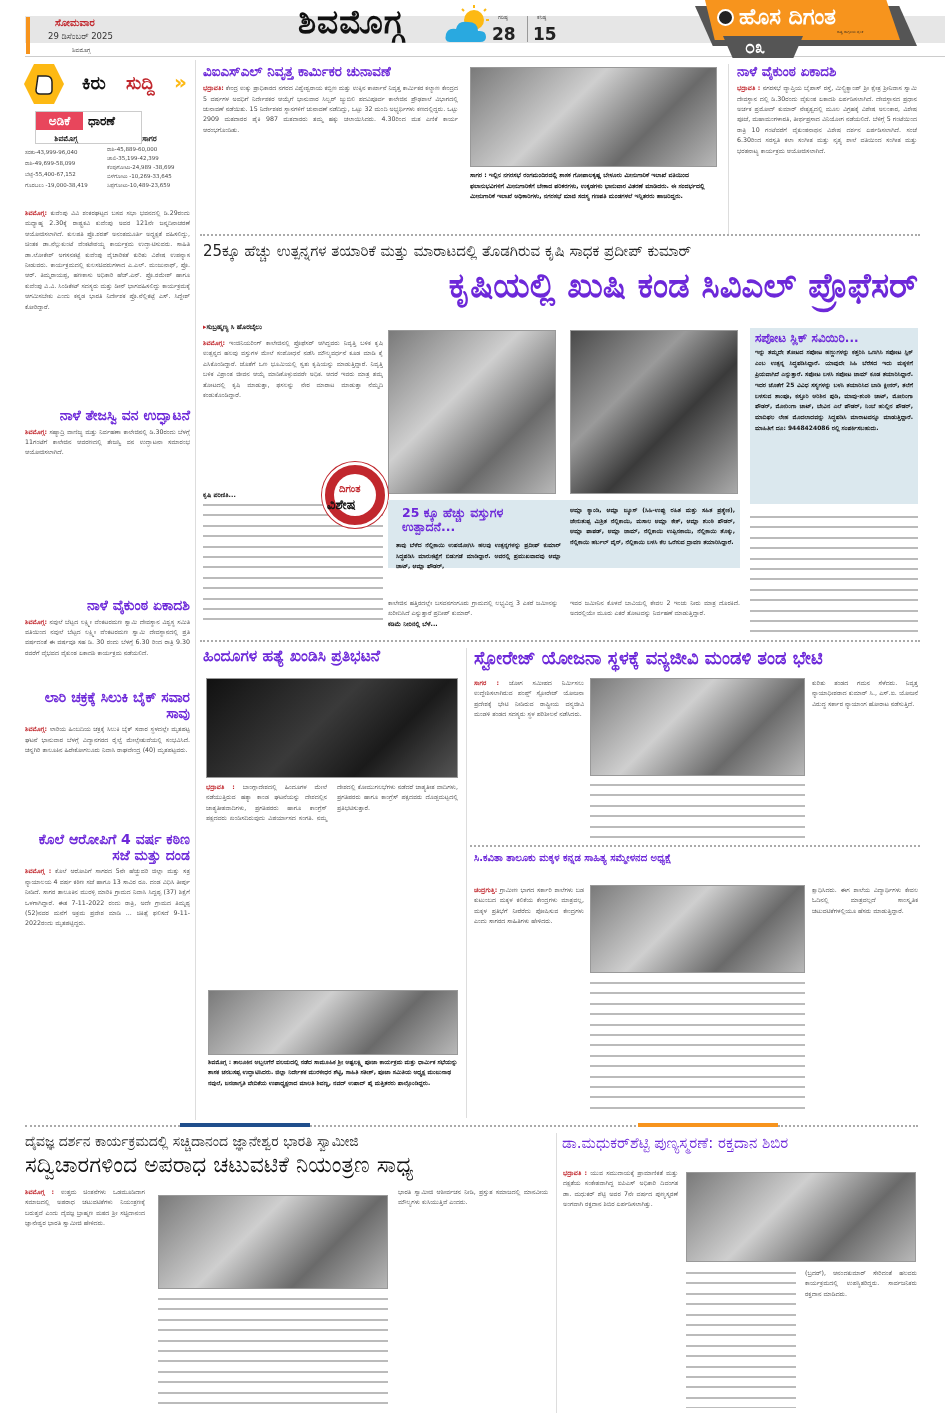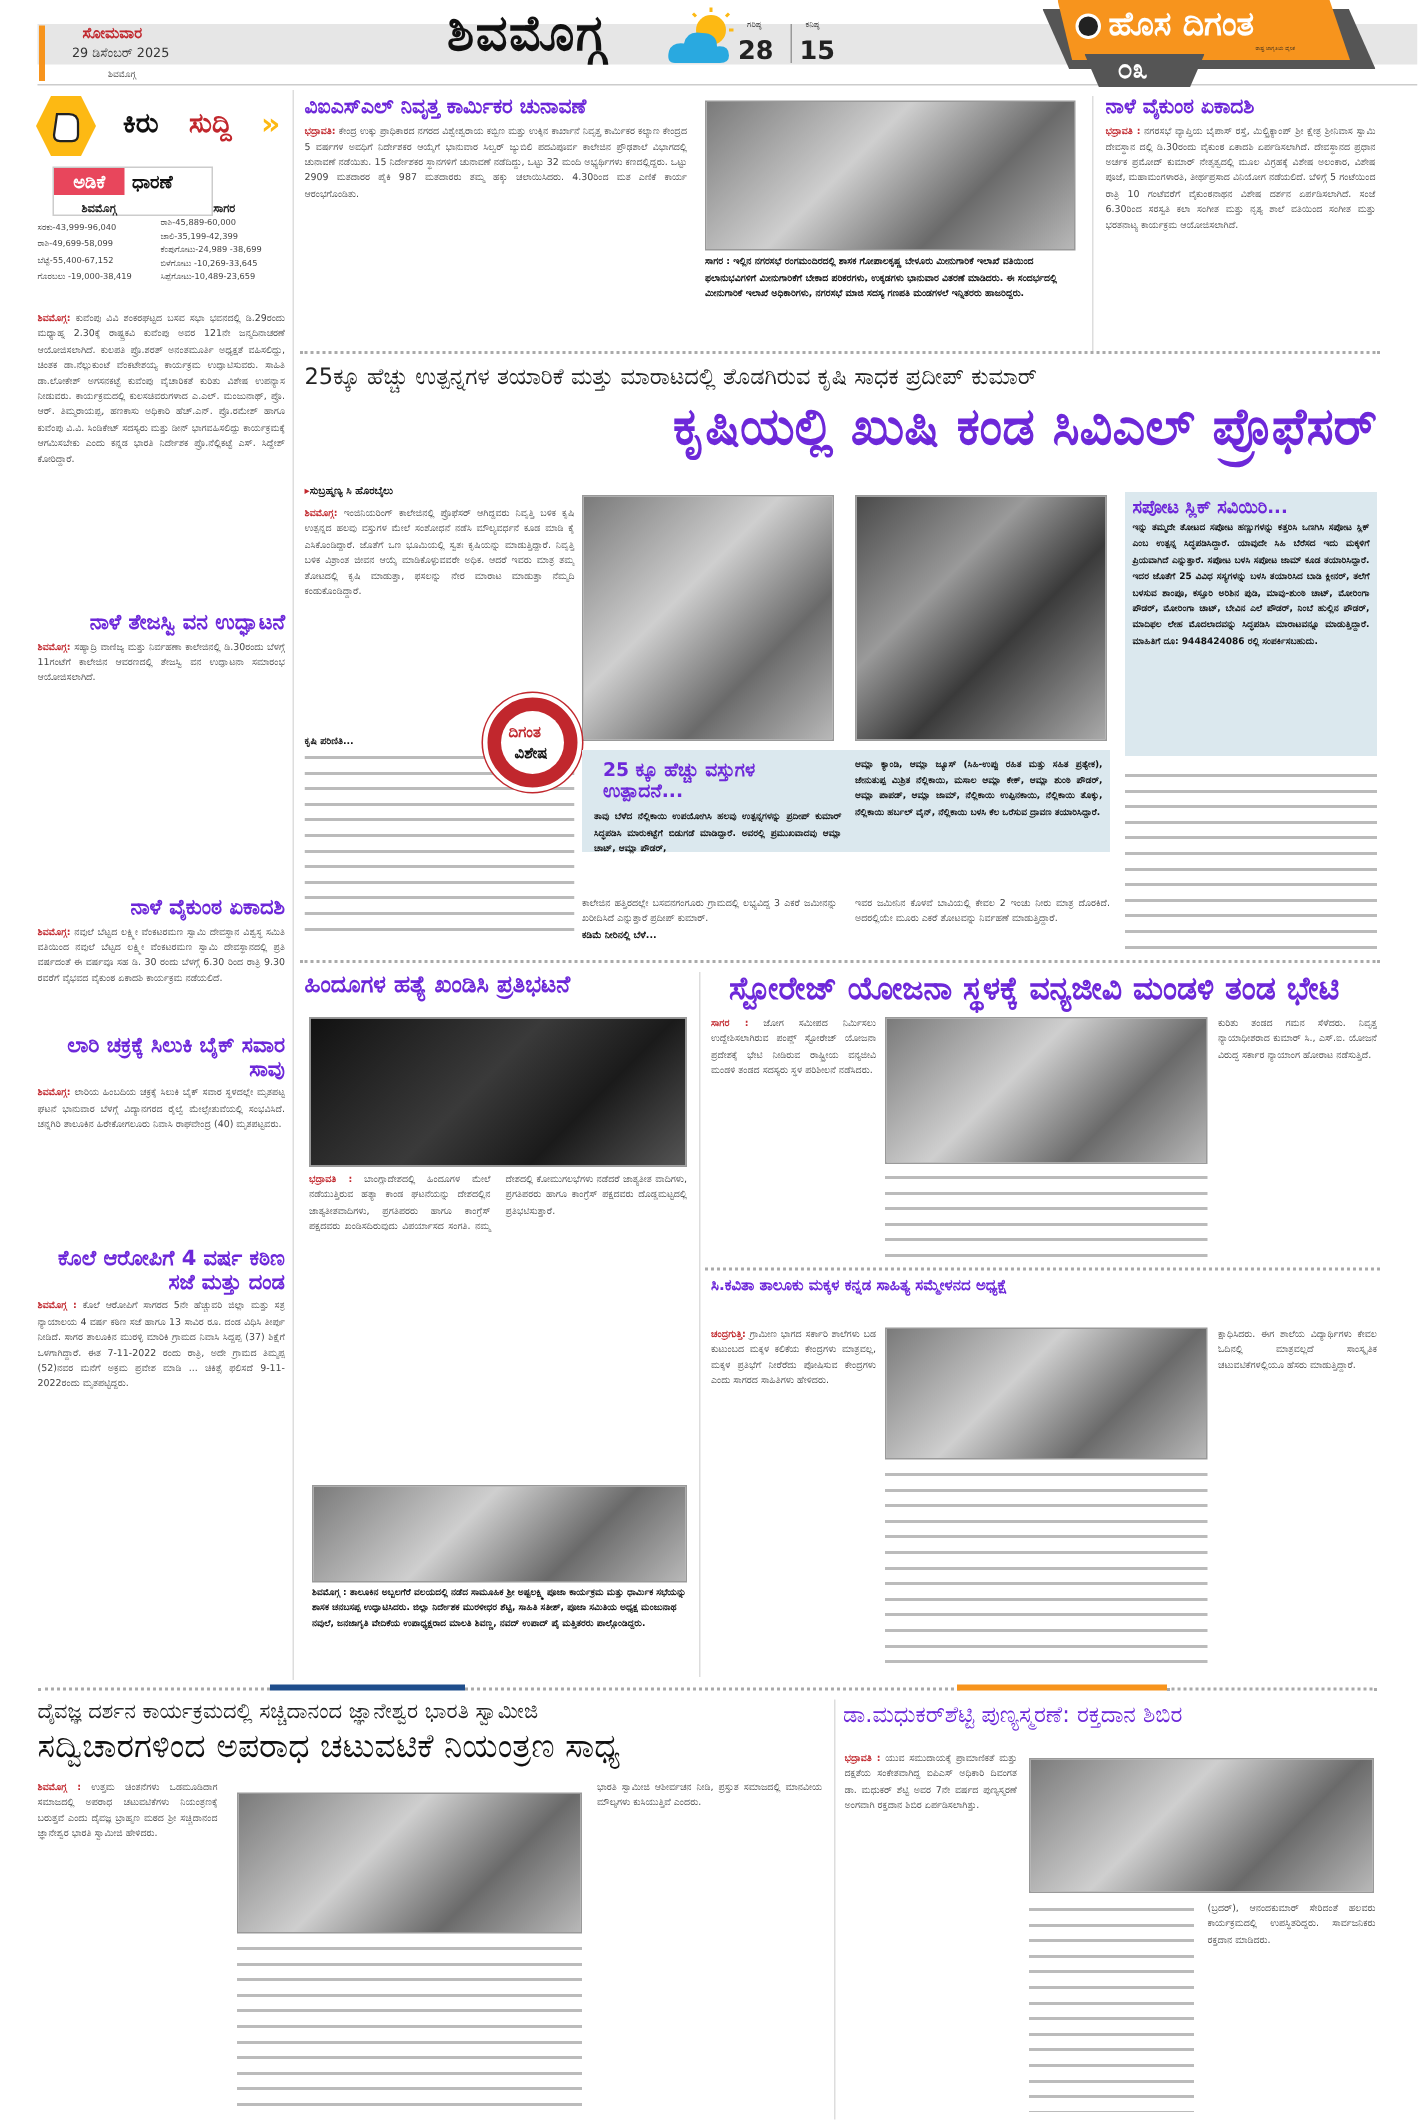--- a/index.html
+++ b/index.html
@@ -133,21 +133,21 @@
 <div class="abs body" style="left:203px;top:338px;width:180px;height:150px;overflow:hidden;"><b>ಶಿವಮೊಗ್ಗ:</b> <span>ಇಂಜಿನಿಯರಿಂಗ್ ಕಾಲೇಜಿನಲ್ಲಿ ಪ್ರೊಫೆಸರ್ ಆಗಿದ್ದವರು ನಿವೃತ್ತಿ ಬಳಿಕ ಕೃಷಿ ಉತ್ಪನ್ನದ ಹಲವು ವಸ್ತುಗಳ ಮೇಲೆ ಸಂಶೋಧನೆ ನಡೆಸಿ ಮೌಲ್ಯವರ್ಧನೆ ಕೂಡ ಮಾಡಿ ಕೈ ಎಸಿಕೊಂಡಿದ್ದಾರೆ. ಜೊತೆಗೆ ಒಣ ಭೂಮಿಯಲ್ಲಿ ಸ್ವತಃ ಕೃಷಿಯನ್ನು ಮಾಡುತ್ತಿದ್ದಾರೆ. ನಿವೃತ್ತಿ ಬಳಿಕ ವಿಶ್ರಾಂತ ಜೀವನ ಆಯ್ಕೆ ಮಾಡಿಕೊಳ್ಳುವವರೇ ಅಧಿಕ. ಆದರೆ ಇವರು ಮಾತ್ರ ತಮ್ಮ ತೋಟದಲ್ಲಿ ಕೃಷಿ ಮಾಡುತ್ತಾ, ಫಸಲನ್ನು ನೇರ ಮಾರಾಟ ಮಾಡುತ್ತಾ ನೆಮ್ಮದಿ ಕಂಡುಕೊಂಡಿದ್ದಾರೆ.</span></div>
 <div class="abs body" style="left:203px;top:490px;width:180px;height:145px;overflow:hidden;">
   <div class="dl">ಕೃಷಿ ಪರಿಣಿತಿ...</div>
   <div class="txt-lines" style="height:125px;"></div>
 </div>
 <div class="abs photo" style="left:388px;top:330px;width:168px;height:164px;"></div>
 <div class="abs photo green" style="left:570px;top:330px;width:168px;height:164px;"></div>
 <div class="abs" style="left:322px;top:462px;width:66px;height:66px;border-radius:50%;background:#c1272d;border:3px solid #fff;box-shadow:0 0 0 1px #c1272d;">
   <div class="abs" style="left:9px;top:9px;width:42px;height:42px;border-radius:50%;background:#fff;"></div>
   <span class="abs" style="left:14px;top:18px;font-size:10px;font-weight:bold;color:#c1272d;">ದಿಗಂತ</span>
-  <span class="abs" style="left:18px;top:32px;font-size:10px;font-weight:bold;color:#111;">ವಿಶೇಷ</span>
+  <span class="abs" style="left:2px;top:32px;font-size:13px;font-weight:bold;color:#111;">ವಿಶೇಷ</span>
 </div>
 <div class="abs box-blue" style="left:750px;top:328px;width:168px;height:176px;padding:4px 5px;">
   <div class="hl" style="font-size:12px;">ಸಪೋಟ ಸ್ಲಿಕ್ ಸವಿಯಿರಿ...</div>
   <div class="body" style="color:#111;font-weight:bold;font-size:6px;line-height:10.8px;margin-top:2px;"><span>ಇನ್ನು ತಮ್ಮದೇ ತೋಟದ ಸಪೋಟ ಹಣ್ಣುಗಳನ್ನು ಕತ್ತರಿಸಿ ಒಣಗಿಸಿ ಸಪೋಟ ಸ್ಲಿಕ್ ಎಂಬ ಉತ್ಪನ್ನ ಸಿದ್ಧಪಡಿಸಿದ್ದಾರೆ. ಯಾವುದೇ ಸಿಹಿ ಬೆರೆಸದ ಇದು ಮಕ್ಕಳಿಗೆ ಪ್ರಿಯವಾಗಿದೆ ಎನ್ನುತ್ತಾರೆ. ಸಪೋಟ ಬಳಸಿ ಸಪೋಟ ಜಾಮ್ ಕೂಡ ತಯಾರಿಸಿದ್ದಾರೆ. ಇದರ ಜೊತೆಗೆ 25 ವಿವಿಧ ಸಸ್ಯಗಳನ್ನು ಬಳಸಿ ತಯಾರಿಸಿದ ಬಾಡಿ ಕ್ಲೀನರ್, ತಲೆಗೆ ಬಳಸುವ ಶಾಂಪೂ, ಕಸ್ತೂರಿ ಅರಿಶಿನ ಪುಡಿ, ಮಾವು-ಶುಂಠಿ ಚಾಟ್, ಮೋರಿಂಗಾ ಪೌಡರ್, ಮೋರಿಂಗಾ ಚಾಟ್, ಬೇವಿನ ಎಲೆ ಪೌಡರ್, ನಿಂಬೆ ಹುಲ್ಲಿನ ಪೌಡರ್, ಮಾದಿಫಲ ಲೇಹ ಮೊದಲಾದವನ್ನು ಸಿದ್ಧಪಡಿಸಿ ಮಾರಾಟವನ್ನೂ ಮಾಡುತ್ತಿದ್ದಾರೆ. ಮಾಹಿತಿಗೆ ದೂ:</span> <span>9448424086</span> <span>ರಲ್ಲಿ ಸಂಪರ್ಕಿಸಬಹುದು.</span></div>
 </div>
 <div class="abs box-blue" style="left:388px;top:500px;width:352px;height:68px;">
   <div class="abs hl" style="left:14px;top:6px;width:150px;font-size:12.5px;">25 ಕ್ಕೂ ಹೆಚ್ಚು ವಸ್ತುಗಳ ಉತ್ಪಾದನೆ...</div>
   <div class="abs body" style="left:8px;top:40px;width:165px;color:#111;font-weight:bold;font-size:6px;line-height:10.6px;">ತಾವು ಬೆಳೆದ ನೆಲ್ಲಿಕಾಯಿ ಉಪಯೋಗಿಸಿ ಹಲವು ಉತ್ಪನ್ನಗಳನ್ನು ಪ್ರದೀಪ್ ಕುಮಾರ್ ಸಿದ್ಧಪಡಿಸಿ ಮಾರುಕಟ್ಟೆಗೆ ಬಿಡುಗಡೆ ಮಾಡಿದ್ದಾರೆ. ಅವರಲ್ಲಿ ಪ್ರಮುಖವಾದವು ಆಮ್ಲಾ ಚಾಟ್, ಆಮ್ಲಾ ಪೌಡರ್,</div>
   <div class="abs body" style="left:182px;top:5px;width:165px;color:#111;font-weight:bold;font-size:6px;line-height:10.6px;">ಆಮ್ಲಾ ಕ್ಯಾಂಡಿ, ಆಮ್ಲಾ ಜ್ಯೂಸ್ (ಸಿಹಿ-ಉಪ್ಪು ರಹಿತ ಮತ್ತು ಸಹಿತ ಪ್ರತ್ಯೇಕ), ಜೇನುತುಪ್ಪ ಮಿಶ್ರಿತ ನೆಲ್ಲಿಕಾಯಿ, ಮಸಾಲ ಆಮ್ಲಾ ಕೇಕ್, ಆಮ್ಲಾ ಶುಂಠಿ ಪೌಡರ್, ಆಮ್ಲಾ ಪಾಪಡ್, ಆಮ್ಲಾ ಜಾಮ್, ನೆಲ್ಲಿಕಾಯಿ ಉಪ್ಪಿನಕಾಯಿ, ನೆಲ್ಲಿಕಾಯಿ ತೊಕ್ಕು, ನೆಲ್ಲಿಕಾಯಿ ಹರ್ಬಲ್ ವೈನ್, ನೆಲ್ಲಿಕಾಯಿ ಬಳಸಿ ಕೆಲ ಒರೆಸುವ ದ್ರಾವಣ ತಯಾರಿಸಿದ್ದಾರೆ.</div>
 </div>
@@ -159,21 +159,21 @@
 <div class="abs body txt-lines" style="left:750px;top:512px;width:168px;height:122px;"></div>
 <div class="abs dots" style="left:200px;top:640px;width:720px;"></div>
 
 <div class="abs hl" style="left:203px;top:648px;width:260px;font-size:15.5px;white-space:nowrap;">ಹಿಂದೂಗಳ ಹತ್ಯೆ ಖಂಡಿಸಿ ಪ್ರತಿಭಟನೆ</div>
 <div class="abs photo dark" style="left:206px;top:678px;width:252px;height:100px;"></div>
 <div class="abs body" style="left:206px;top:782px;width:252px;height:192px;overflow:hidden;column-count:2;column-gap:10px;"><b>ಭದ್ರಾವತಿ :</b> <span>ಬಾಂಗ್ಲಾದೇಶದಲ್ಲಿ ಹಿಂದೂಗಳ ಮೇಲೆ ನಡೆಯುತ್ತಿರುವ ಹತ್ಯಾ ಕಾಂಡ ಘಟನೆಯನ್ನು ದೇಶದಲ್ಲಿನ ಜಾತ್ಯತೀತವಾದಿಗಳು, ಪ್ರಗತಿಪರರು ಹಾಗೂ ಕಾಂಗ್ರೆಸ್ ಪಕ್ಷದವರು ಖಂಡಿಸದಿರುವುದು ವಿಪರ್ಯಾಸದ ಸಂಗತಿ. ನಮ್ಮ ದೇಶದಲ್ಲಿ ಕೋಮುಗಲಭೆಗಳು ನಡೆದರೆ ಜಾತ್ಯತೀತ ವಾದಿಗಳು, ಪ್ರಗತಿಪರರು ಹಾಗೂ ಕಾಂಗ್ರೆಸ್ ಪಕ್ಷದವರು ದೊಡ್ಡಮಟ್ಟದಲ್ಲಿ ಪ್ರತಿಭಟಿಸುತ್ತಾರೆ.</span></div>
 <div class="abs photo" style="left:208px;top:990px;width:250px;height:65px;"></div>
 <div class="abs cap" style="left:208px;top:1057px;width:252px;height:55px;overflow:hidden;font-size:6px;line-height:10.4px;">ಶಿವಮೊಗ್ಗ : ತಾಲೂಕಿನ ಅಬ್ಬಲಗೆರೆ ವಲಯದಲ್ಲಿ ನಡೆದ ಸಾಮೂಹಿಕ ಶ್ರೀ ಅಷ್ಟಲಕ್ಷ್ಮಿ ಪೂಜಾ ಕಾರ್ಯಕ್ರಮ ಮತ್ತು ಧಾರ್ಮಿಕ ಸಭೆಯನ್ನು ಶಾಸಕ ಚನಬಸಪ್ಪ ಉದ್ಘಾಟಿಸಿದರು. ಜಿಲ್ಲಾ ನಿರ್ದೇಶಕ ಮುರಳೀಧರ ಶೆಟ್ಟಿ, ಸಾಹಿತಿ ಸತೀಶ್, ಪೂಜಾ ಸಮಿತಿಯ ಅಧ್ಯಕ್ಷ ಮಂಜುನಾಥ ನವುಲೆ, ಜನಜಾಗೃತಿ ವೇದಿಕೆಯ ಉಪಾಧ್ಯಕ್ಷರಾದ ಮಾಲತಿ ಶಿವಣ್ಣ, ನವದ್ ಉಪಾದ್ ಪೈ ಮತ್ತಿತರರು ಪಾಲ್ಗೊಂಡಿದ್ದರು.</div>
 <div class="abs vline" style="left:466px;top:648px;height:470px;"></div>
 
-<div class="abs hl" style="left:486px;top:648px;width:445px;font-size:21px;white-space:nowrap;">ಸ್ಟೋರೇಜ್ ಯೋಜನಾ ಸ್ಥಳಕ್ಕೆ ವನ್ಯಜೀವಿ ಮಂಡಳಿ ತಂಡ ಭೇಟಿ</div>
+<div class="abs hl" style="left:474px;top:648px;width:445px;font-size:18px;white-space:nowrap;">ಸ್ಟೋರೇಜ್ ಯೋಜನಾ ಸ್ಥಳಕ್ಕೆ ವನ್ಯಜೀವಿ ಮಂಡಳಿ ತಂಡ ಭೇಟಿ</div>
 <div class="abs body" style="left:474px;top:678px;width:110px;height:162px;overflow:hidden;"><b>ಸಾಗರ :</b> <span>ಜೋಗ ಸಮೀಪದ ನಿರ್ಮಿಸಲು ಉದ್ದೇಶಿಸಲಾಗಿರುವ ಪಂಪ್ಡ್ ಸ್ಟೋರೇಜ್ ಯೋಜನಾ ಪ್ರದೇಶಕ್ಕೆ ಭೇಟಿ ನೀಡಿರುವ ರಾಷ್ಟ್ರೀಯ ವನ್ಯಜೀವಿ ಮಂಡಳಿ ತಂಡದ ಸದಸ್ಯರು ಸ್ಥಳ ಪರಿಶೀಲನೆ ನಡೆಸಿದರು.</span></div>
 <div class="abs photo" style="left:590px;top:678px;width:215px;height:98px;"></div>
 <div class="abs body txt-lines" style="left:590px;top:780px;width:215px;height:58px;"></div>
 <div class="abs body" style="left:812px;top:678px;width:106px;height:162px;overflow:hidden;">ಕುರಿತು ತಂಡದ ಗಮನ ಸೆಳೆದರು. ನಿವೃತ್ತ ನ್ಯಾಯಾಧೀಶರಾದ ಕುಮಾರ್ ಸಿ., ಎಸ್.ಐ. ಯೋಜನೆ ವಿರುದ್ಧ ಸರ್ಕಾರ ನ್ಯಾಯಾಂಗ ಹೋರಾಟ ನಡೆಸುತ್ತಿದೆ.</div>
 <div class="abs dots" style="left:470px;top:845px;width:450px;"></div>
 
 <div class="abs hl" style="left:474px;top:852px;width:445px;font-size:10px;white-space:nowrap;">ಸಿ.ಕವಿತಾ ತಾಲೂಕು ಮಕ್ಕಳ ಕನ್ನಡ ಸಾಹಿತ್ಯ ಸಮ್ಮೇಳನದ ಅಧ್ಯಕ್ಷೆ</div>
 <div class="abs body" style="left:474px;top:885px;width:110px;height:228px;overflow:hidden;"><b>ಚಂದ್ರಗುತ್ತಿ:</b> <span>ಗ್ರಾಮೀಣ ಭಾಗದ ಸರ್ಕಾರಿ ಶಾಲೆಗಳು ಬಡ ಕುಟುಂಬದ ಮಕ್ಕಳ ಕಲಿಕೆಯ ಕೇಂದ್ರಗಳು ಮಾತ್ರವಲ್ಲ, ಮಕ್ಕಳ ಪ್ರತಿಭೆಗೆ ನೀರೆರೆದು ಪೋಷಿಸುವ ಕೇಂದ್ರಗಳು ಎಂದು ಸಾಗರದ ಸಾಹಿತಿಗಳು ಹೇಳಿದರು.</span></div>
 <div class="abs photo" style="left:590px;top:885px;width:215px;height:88px;"></div>
 <div class="abs body txt-lines" style="left:590px;top:978px;width:215px;height:135px;"></div>

